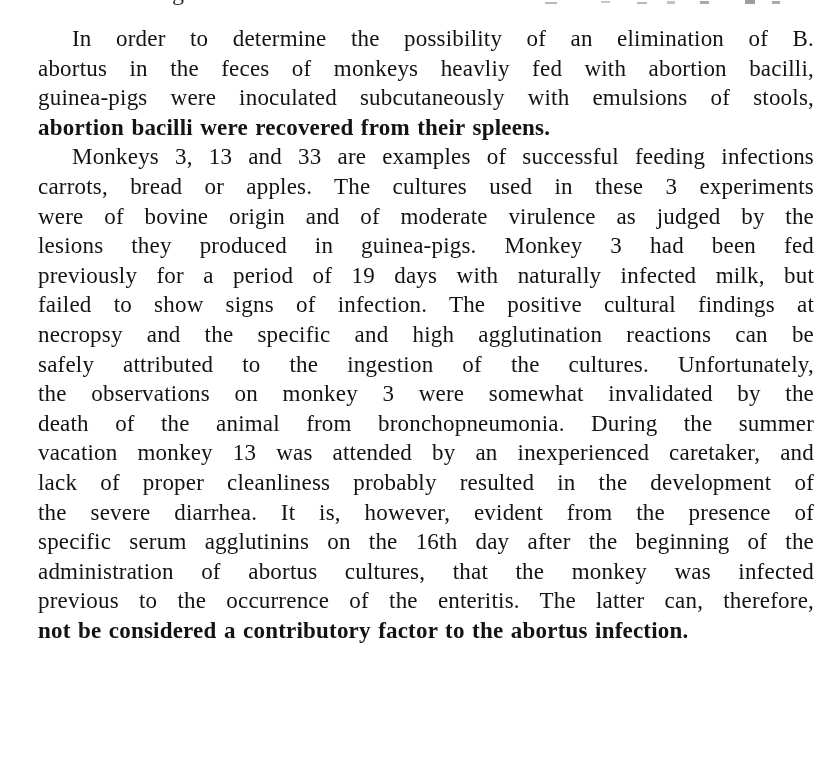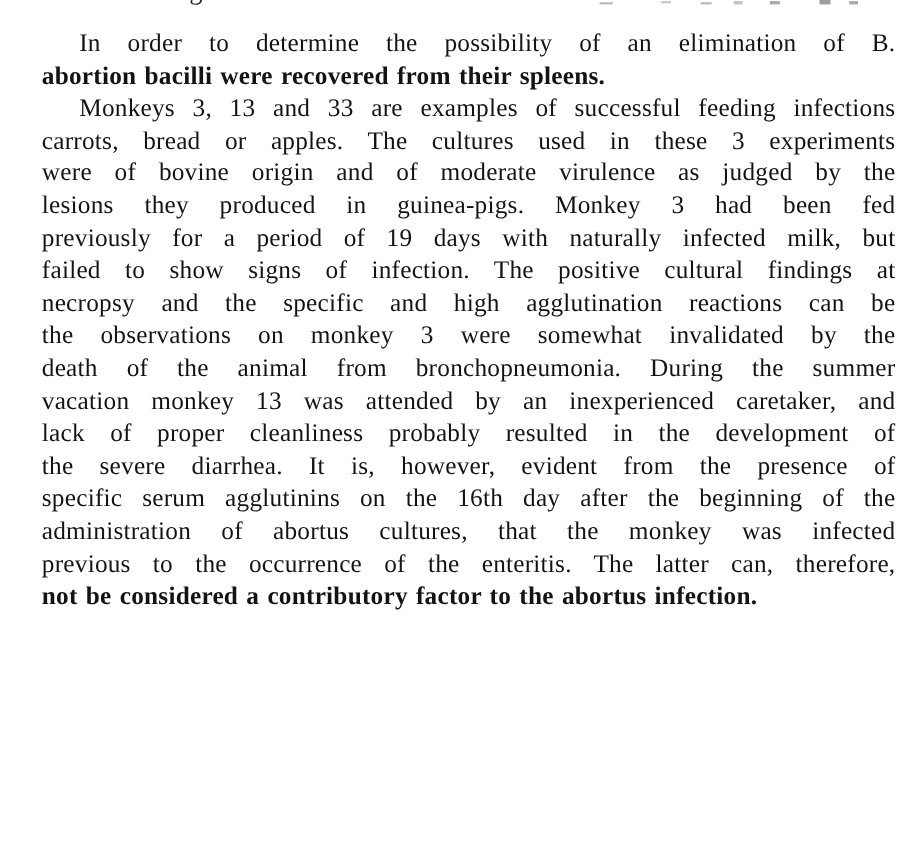--- a/index.html
+++ b/index.html
@@ -84,31 +84,34 @@
     <div class="mark m4"></div>
     <div class="mark m5"></div>
     <div class="mark m6"></div>
     <div class="mark m7"></div>
   </div>
 
   <div class="text-block">
 
     <div class="paragraph">
       <div class="line indent">In order to determine the possibility of an elimination of B.</div>
+      <div class="line">abortus in the feces of monkeys heavliy fed with abortion bacilli,</div>
+      <div class="line">guinea-pigs were inoculated subcutaneously with emulsions of stools,</div>
       <div class="line last">abortion bacilli were recovered from their spleens.</div>
     </div>
 
     <div class="paragraph">
       <div class="line indent">Monkeys 3, 13 and 33 are examples of successful feeding infections</div>
       <div class="line">carrots, bread or apples.  The cultures used in these 3 experiments</div>
       <div class="line">were of bovine origin and of moderate virulence as judged by the</div>
       <div class="line">lesions they produced in guinea-pigs.  Monkey 3 had been fed</div>
       <div class="line">previously for a period of 19 days with naturally infected milk, but</div>
       <div class="line">failed to show signs of infection.  The positive cultural findings at</div>
       <div class="line">necropsy and the specific and high agglutination reactions can be</div>
+      <div class="line">safely attributed to the ingestion of the cultures.  Unfortunately,</div>
       <div class="line">the observations on monkey 3 were somewhat invalidated by the</div>
       <div class="line">death of the animal from bronchopneumonia.  During the summer</div>
       <div class="line">vacation monkey 13 was attended by an inexperienced caretaker, and</div>
       <div class="line">lack of proper cleanliness probably resulted in the development of</div>
       <div class="line">the severe diarrhea.  It is, however, evident from the presence of</div>
       <div class="line">specific serum agglutinins on the 16th day after the beginning of the</div>
       <div class="line">administration of abortus cultures, that the monkey was infected</div>
       <div class="line">previous to the occurrence of the enteritis.  The latter can, therefore,</div>
       <div class="line last">not be considered a contributory factor to the abortus infection.</div>
     </div>

